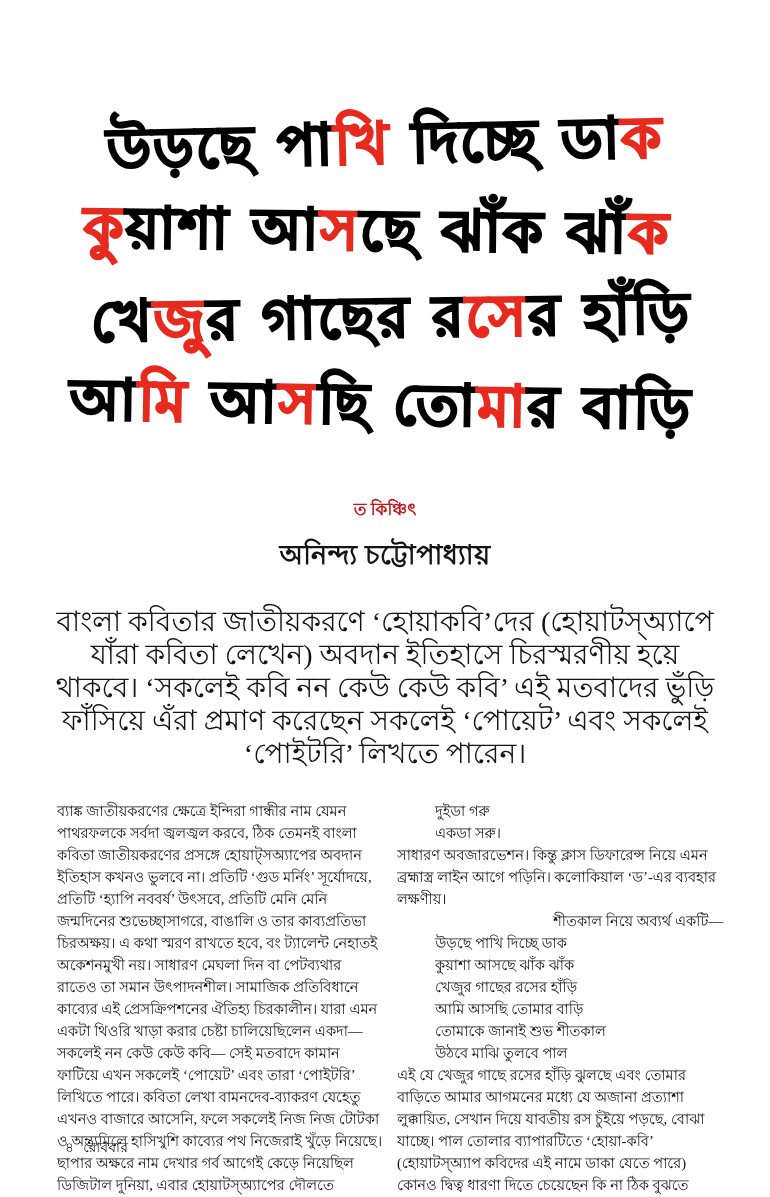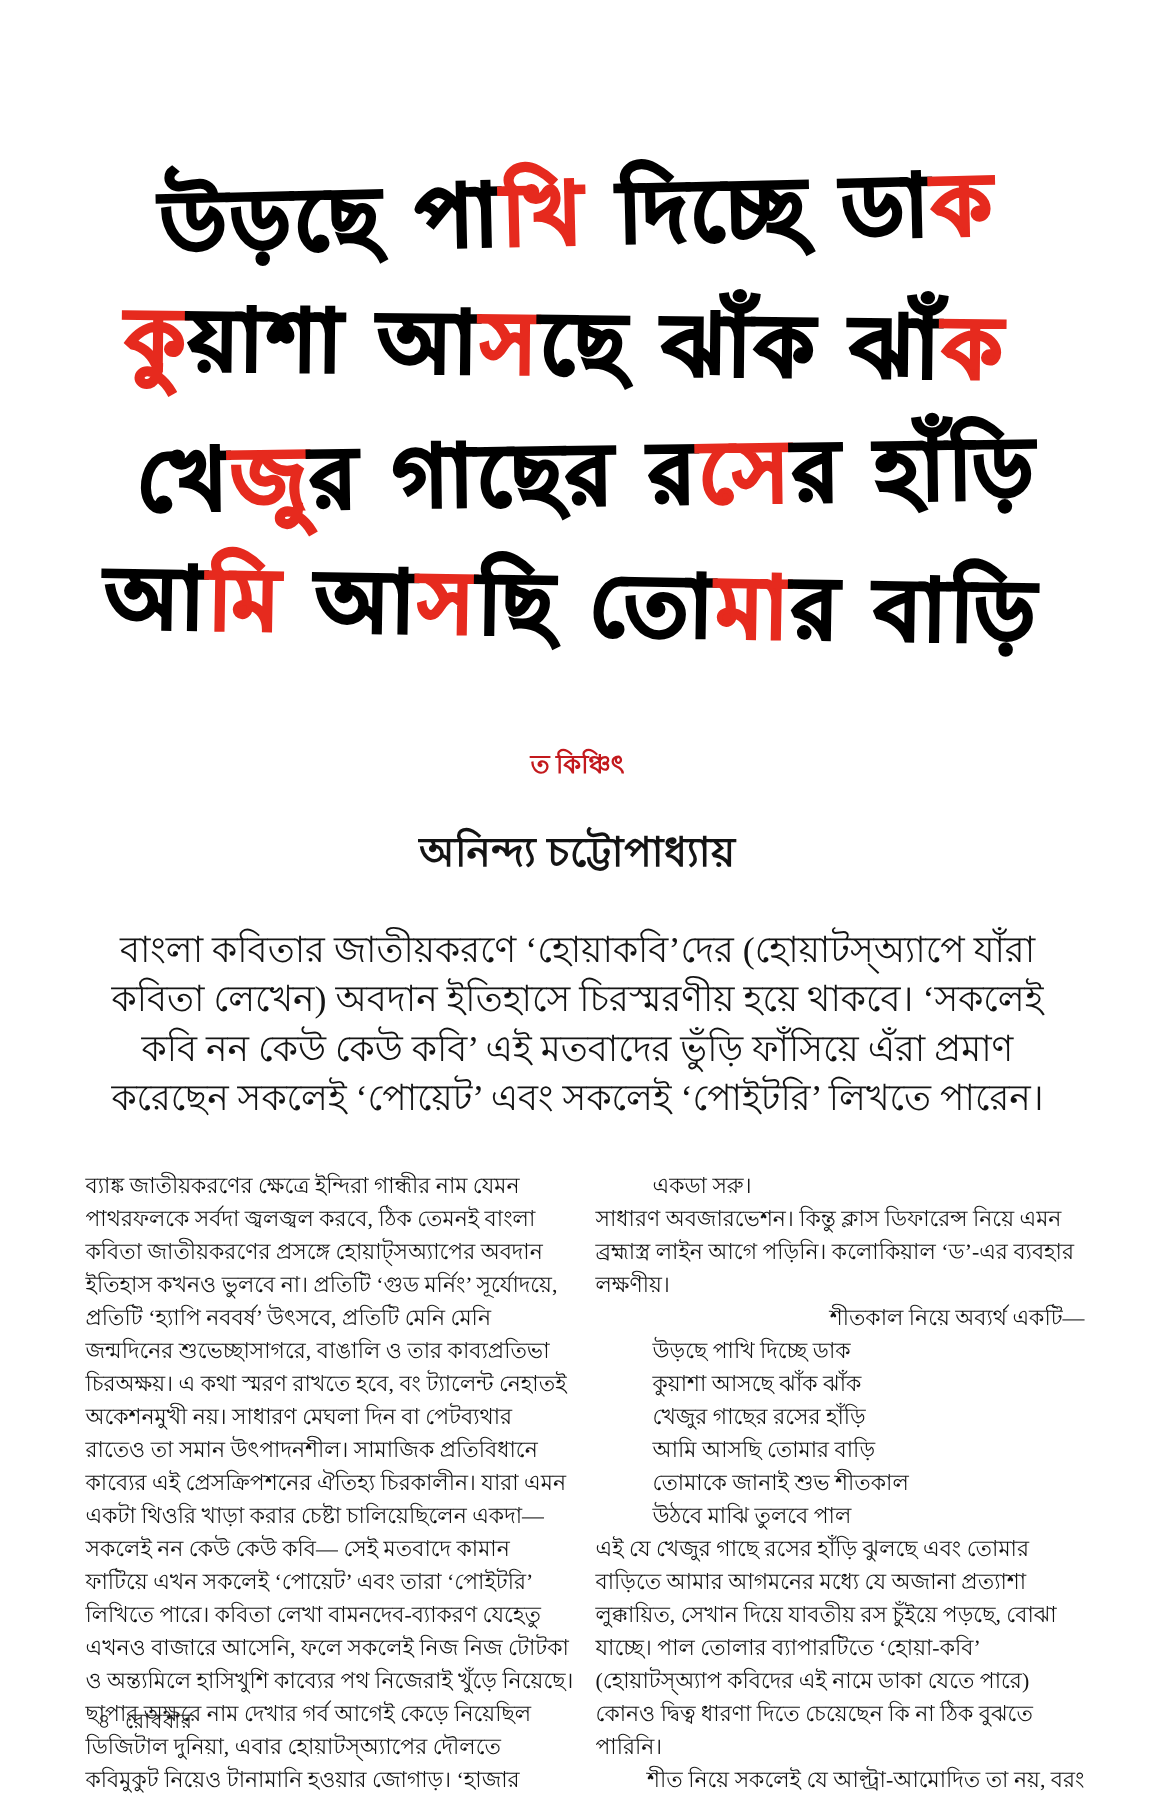--- a/index.html
+++ b/index.html
@@ -43,33 +43,33 @@
 
   
   .kicker{
     margin-top:48px;
     text-align:center;
     color:var(--kicker-red);
     font-size:17px;
     font-weight:700;
   }
   .author{
-    margin-top:23px;
+    margin-top:10px;
     text-align:center;
     font-size:27px;
     font-weight:600;
     letter-spacing:.5px;
   }
 
   
   .intro{
     width:664px;
     margin:26px auto 0;
     text-align:center;
-    font-size:24px;
+    font-size:28px;
     line-height:33px;
   }
 
   
   .columns{
     display:flex;
     gap:14px;
     padding:30px 47px 0 57px;
   }
   .col{
@@ -113,20 +113,21 @@
 
   <main class="columns">
 
     <div class="col col-left">
       <p>ব্যাঙ্ক জাতীয়করণের ক্ষেত্রে ইন্দিরা গান্ধীর নাম যেমন পাথরফলকে সর্বদা জ্বলজ্বল করবে, ঠিক তেমনই বাংলা কবিতা জাতীয়করণের প্রসঙ্গে হোয়াট্‌সঅ্যাপের অবদান ইতিহাস কখনও ভুলবে না। প্রতিটি ‘গুড মর্নিং’ সূর্যোদয়ে, প্রতিটি ‘হ্যাপি নববর্ষ’ উৎসবে, প্রতিটি মেনি মেনি জন্মদিনের শুভেচ্ছাসাগরে, বাঙালি ও তার কাব্যপ্রতিভা চিরঅক্ষয়। এ কথা স্মরণ রাখতে হবে, বং ট্যালেন্ট নেহাতই অকেশনমুখী নয়। সাধারণ মেঘলা দিন বা পেটব্যথার রাতেও তা সমান উৎপাদনশীল। সামাজিক প্রতিবিধানে কাব্যের এই প্রেসক্রিপশনের ঐতিহ্য চিরকালীন। যারা এমন একটা থিওরি খাড়া করার চেষ্টা চালিয়েছিলেন একদা— সকলেই নন কেউ কেউ কবি— সেই মতবাদে কামান ফাটিয়ে এখন সকলেই ‘পোয়েট’ এবং তারা ‘পোইটরি’ লিখিতে পারে। কবিতা লেখা বামনদেব-ব্যাকরণ যেহেতু এখনও বাজারে আসেনি, ফলে সকলেই নিজ নিজ টোটকা ও অন্ত্যমিলে হাসিখুশি কাব্যের পথ নিজেরাই খুঁড়ে নিয়েছে। ছাপার অক্ষরে নাম দেখার গর্ব আগেই কেড়ে নিয়েছিল ডিজিটাল দুনিয়া, এবার হোয়াটস্‌অ্যাপের দৌলতে কবিমুকুট নিয়েও টানামানি হওয়ার জোগাড়। ‘হাজার চুরাশির মা’ যেমন এখন টুনির মা’র কাছে দশ গোল খায়, তেমনই চর্যাপদের বৃদ্ধকবি এখন আশ্চর্যাপদের কাছে ফুল গো-হারান।</p>
 
     </div>
 
     <div class="col col-right">
       <div class="verse">
+        <div class="v-line">দুইডা গরু</div>
         <div class="v-line">একডা সরু।</div>
       </div>
       <p>সাধারণ অবজারভেশন। কিন্তু ক্লাস ডিফারেন্স নিয়ে এমন ব্রহ্মাস্ত্র লাইন আগে পড়িনি। কলোকিয়াল ‘ড’-এর ব্যবহার লক্ষণীয়।</p>
       <p class="indent">শীতকাল নিয়ে অব্যর্থ একটি—</p>
       <div class="verse">
         <div class="v-line">উড়ছে পাখি দিচ্ছে ডাক</div>
         <div class="v-line">কুয়াশা আসছে ঝাঁক ঝাঁক</div>
         <div class="v-line">খেজুর গাছের রসের হাঁড়ি</div>
         <div class="v-line">আমি আসছি তোমার বাড়ি</div>
         <div class="v-line">তোমাকে জানাই শুভ শীতকাল</div>

